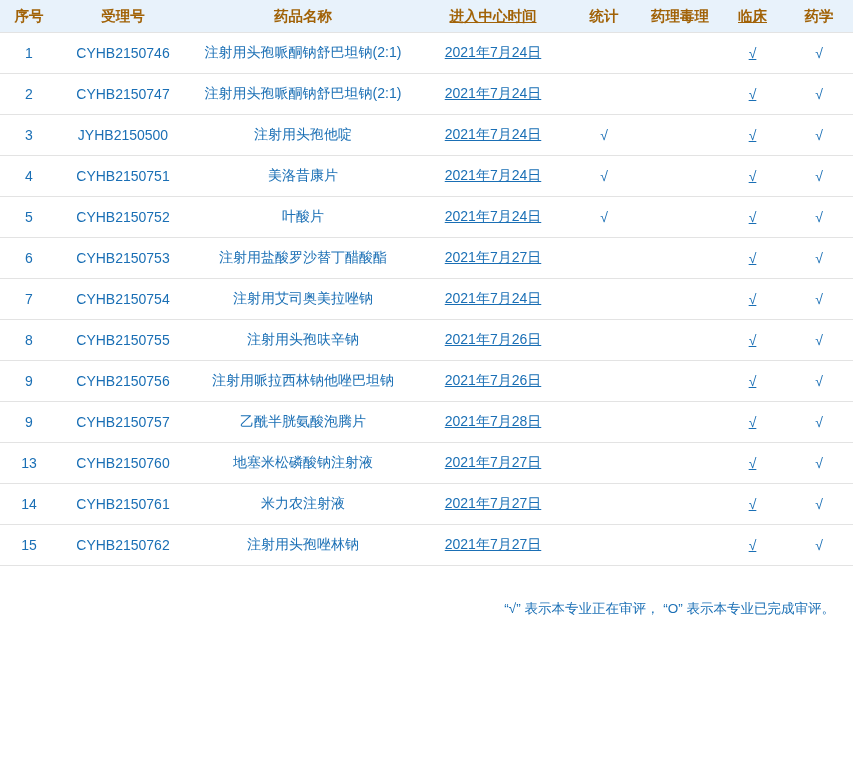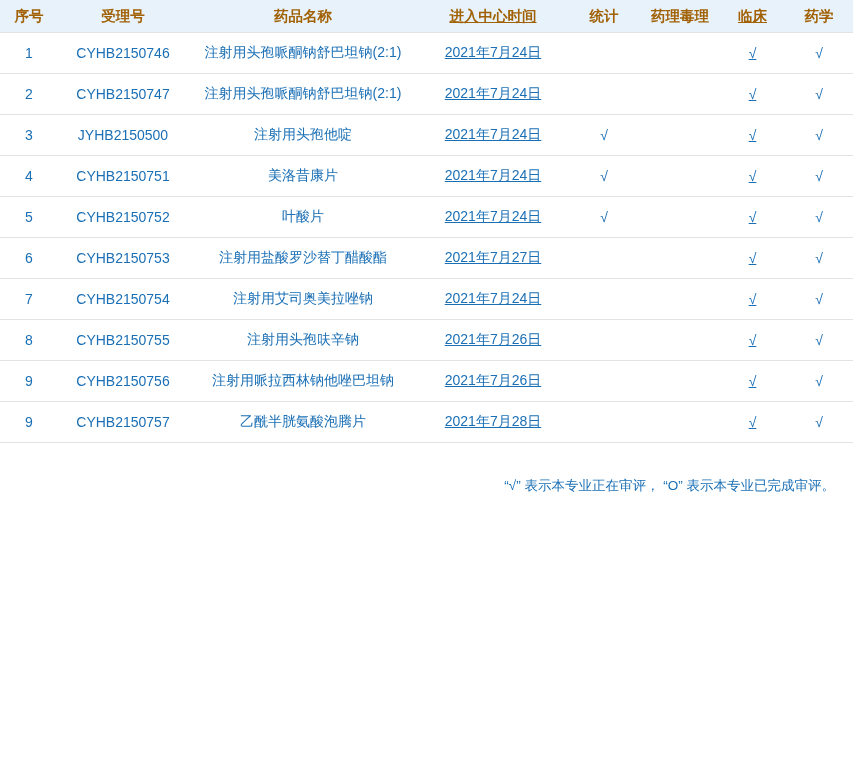--- a/index.html
+++ b/index.html
@@ -179,17 +179,47 @@
         <tr>
           <td class="col-idx">9</td>
           <td class="col-accept">CYHB2150757</td>
           <td class="col-name">乙酰半胱氨酸泡腾片</td>
           <td class="col-date">2021年7月28日</td>
           <td class="col-stat mark"></td>
           <td class="col-tox mark"></td>
           <td class="col-clin mark">√</td>
           <td class="col-pharm mark">√</td>
         </tr>
+        <tr>
+          <td class="col-idx">13</td>
+          <td class="col-accept">CYHB2150760</td>
+          <td class="col-name">地塞米松磷酸钠注射液</td>
+          <td class="col-date">2021年7月27日</td>
+          <td class="col-stat mark"></td>
+          <td class="col-tox mark"></td>
+          <td class="col-clin mark">√</td>
+          <td class="col-pharm mark">√</td>
+        </tr>
+        <tr>
+          <td class="col-idx">14</td>
+          <td class="col-accept">CYHB2150761</td>
+          <td class="col-name">米力农注射液</td>
+          <td class="col-date">2021年7月27日</td>
+          <td class="col-stat mark"></td>
+          <td class="col-tox mark"></td>
+          <td class="col-clin mark">√</td>
+          <td class="col-pharm mark">√</td>
+        </tr>
+        <tr>
+          <td class="col-idx">15</td>
+          <td class="col-accept">CYHB2150762</td>
+          <td class="col-name">注射用头孢唑林钠</td>
+          <td class="col-date">2021年7月27日</td>
+          <td class="col-stat mark"></td>
+          <td class="col-tox mark"></td>
+          <td class="col-clin mark">√</td>
+          <td class="col-pharm mark">√</td>
+        </tr>
       </tbody>
   </table>
 </div>
 
 <div class="footnote">“√” 表示本专业正在审评， “O” 表示本专业已完成审评。</div>
 
 </body></html>

